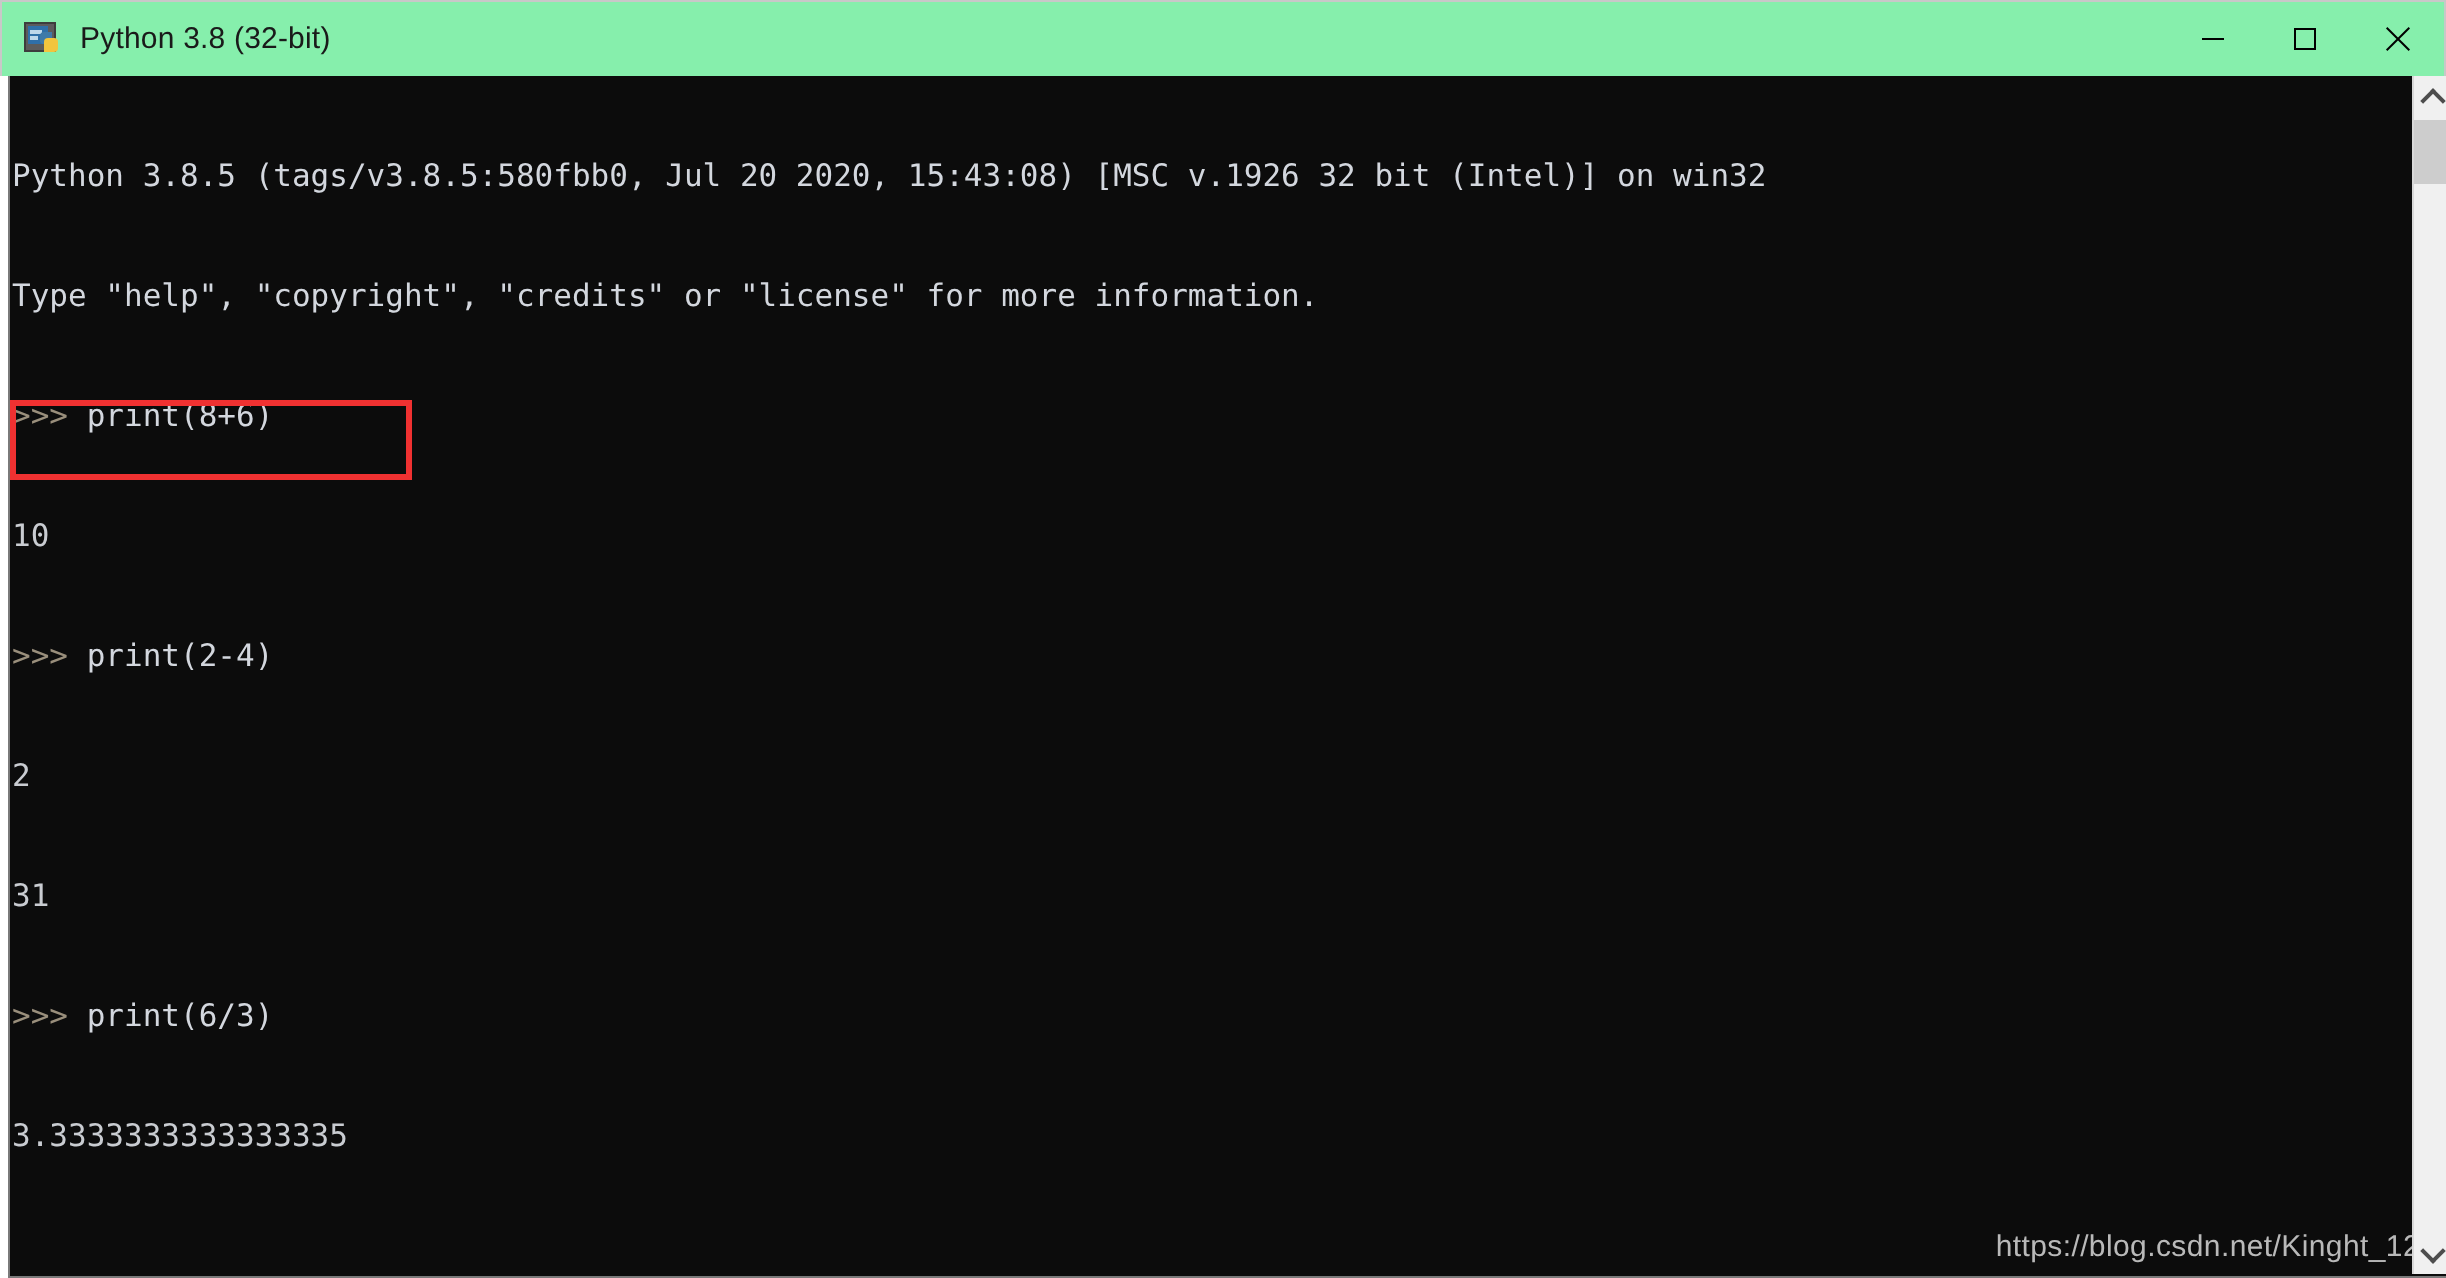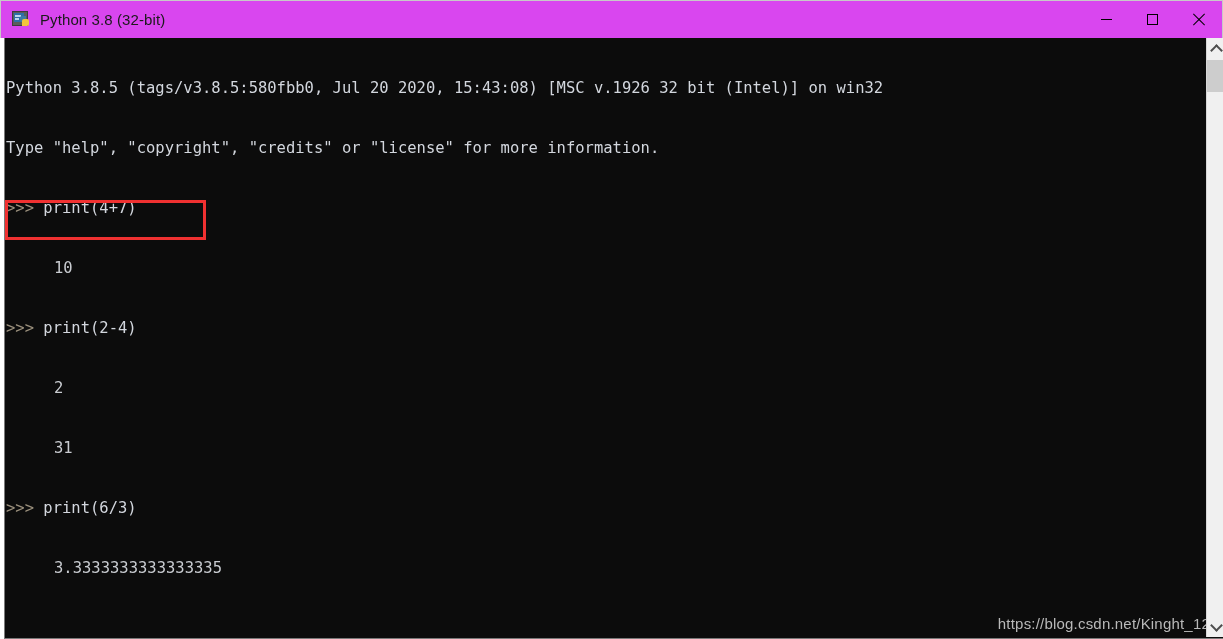--- a/index.html
+++ b/index.html
@@ -20,21 +20,21 @@
     background: #ffffff;
     box-sizing: border-box;
   }
 
   
   .titlebar {
     position: absolute;
     left: 0; top: 0;
     width: 1223px;
     height: 38px;
-    background: #d946ef;
+    background: #86efac;
     border-top: 1px solid #c8c8c8;
     border-left: 1px solid #c8c8c8;
     border-right: 1px solid #c8c8c8;
     box-sizing: border-box;
     display: flex;
     align-items: center;
   }
   .title-icon {
     position: relative;
     width: 18px;
@@ -164,21 +164,21 @@
     line-height: 20px;
     white-space: pre;
     color: #ccced0;
   }
   .line {
     height: 20px;
     white-space: pre;
   }
   .prompt { color: #9a8f7c; }
   .code   { color: #d3d7de; }
-  .outval { color: #c9ccd1; margin-left: 48px; }
+  .outval { color: #c9ccd1; }
 
   
   .redbox {
     position: absolute;
     left: 0px;
     top: 162px;
     width: 201px;
     height: 40px;
     border: 3px solid #f03131;
     box-sizing: border-box;
@@ -264,21 +264,21 @@
         <div class="glyph-close"></div>
       </div>
     </div>
   </div>
 
   <div class="console">
 
     <div class="console-text">
       <div class="line"><span class="code">Python 3.8.5 (tags/v3.8.5:580fbb0, Jul 20 2020, 15:43:08) [MSC v.1926 32 bit (Intel)] on win32</span></div>
       <div class="line"><span class="code">Type "help", "copyright", "credits" or "license" for more information.</span></div>
-      <div class="line"><span class="prompt">&gt;&gt;&gt; </span><span class="code">print(4+7)</span></div>
+      <div class="line"><span class="prompt">&gt;&gt;&gt; </span><span class="code">print(8+6)</span></div>
       <div class="line"><span class="outval">10</span></div>
       <div class="line"><span class="prompt">&gt;&gt;&gt; </span><span class="code">print(2-4)</span></div>
       <div class="line"><span class="outval">2</span></div>
       <div class="line"><span class="outval">31</span></div>
       <div class="line"><span class="prompt">&gt;&gt;&gt; </span><span class="code">print(6/3)</span></div>
       <div class="line"><span class="outval">3.3333333333333335</span></div>
       
     </div>
 
     <div class="redbox"></div>

